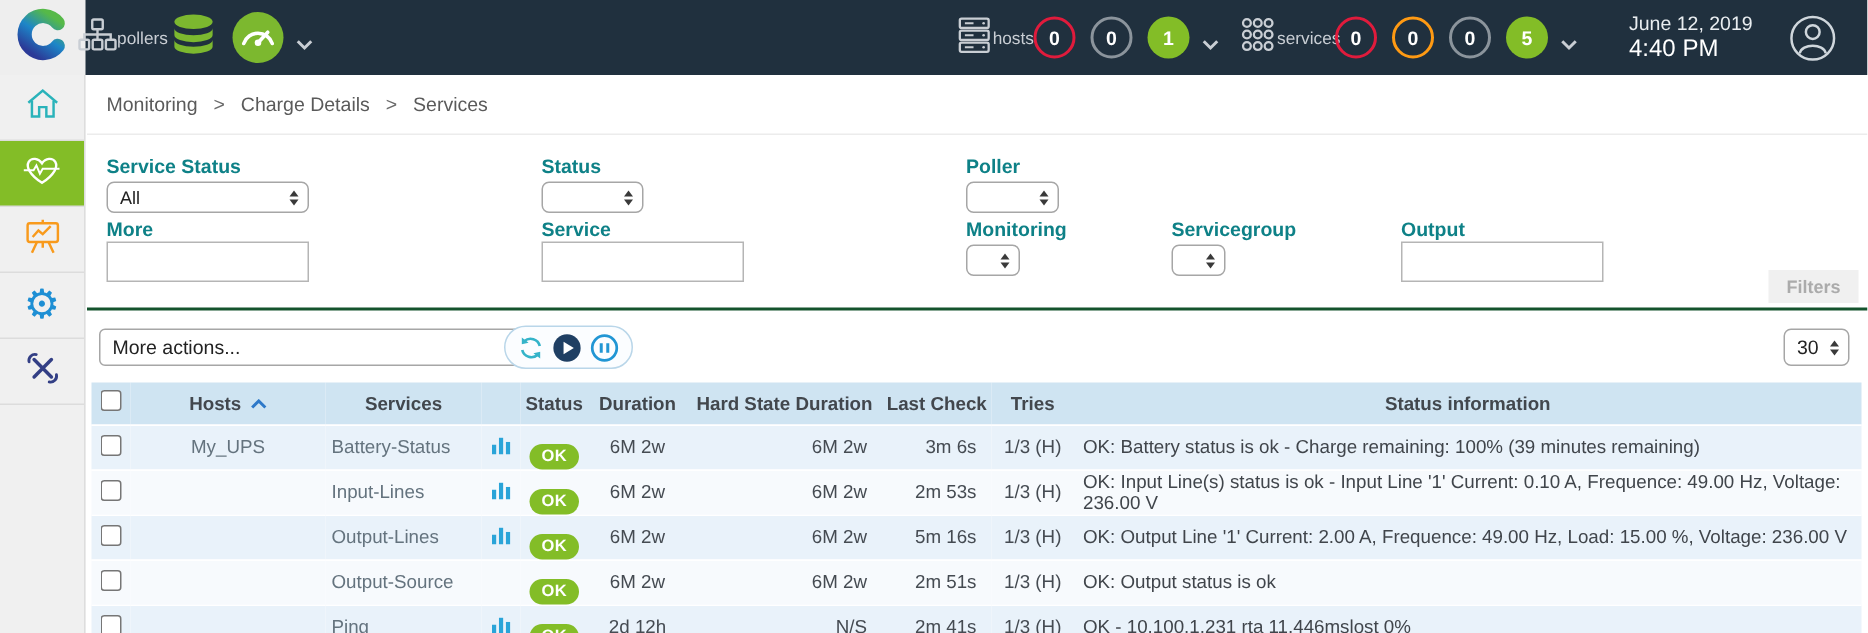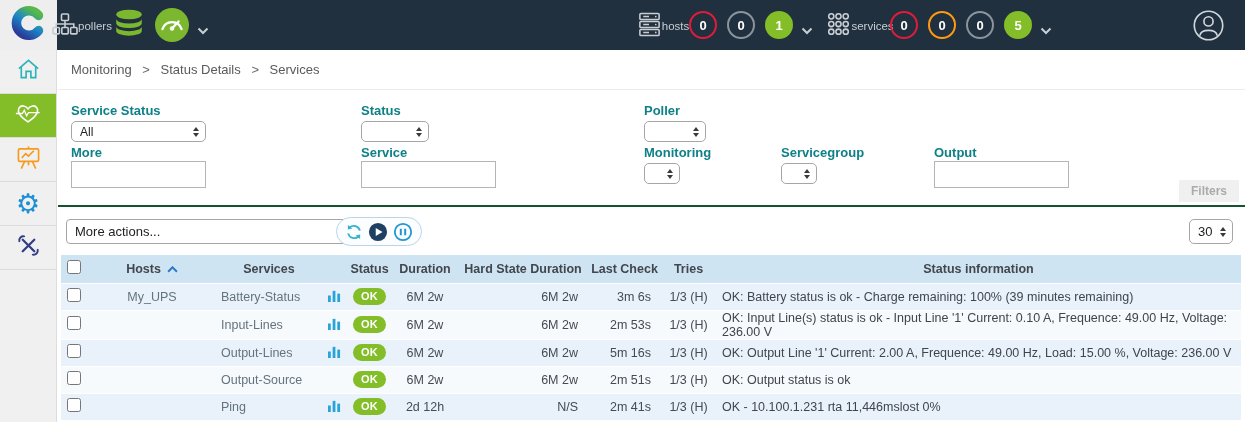--- a/index.html
+++ b/index.html
@@ -59,21 +59,21 @@
   thead th { background:#cfe4f2; height:28px; font-weight:bold; color:#42474d; font-size:12.5px; }
   tbody tr { height:27px;padding-left:28px; }
   tr.odd  { background:#e9f2fa; }
   tr.even { background:#f7fafd; }
   tbody td { border-top:1px solid #fff; }
   .al-c { text-align:center; }
   .al-l { text-align:left; padding-left:4px; }
   .al-r { text-align:right; padding-right:10px; }
   .hostname, .servicename { color:#64737e; cursor:pointer; }
   .info-cell { padding-left:6px; color:#40454b; }
-  .ok-pill { display:inline-block; background:#83bd27; color:#fff; font-weight:bold; font-size:11px; border-radius:9px; padding:2px 8px 3px; letter-spacing:.3px; }
+  .ok-pill { display:inline-block; background:#83bd27; color:#fff; font-weight:bold; font-size:11px; border-radius:9px; padding:2px 8px 3px; letter-spacing:.3px;margin-top:12px; }
   .sort-wrap { display:inline-flex; align-items:center; gap:6px; }
   input[type="checkbox"] { width:14px; height:14px; cursor:pointer; }
 </style>
 </head>
 <body>
 
 <div class="topbar">
   <div class="logo-box">
     <span>
       <svg width="38" height="38" viewBox="0 0 40 40">
@@ -169,20 +169,24 @@
   <span class="badge ring-red" style="left:890px;">0</span>
   <span class="badge ring-orange" style="left:928px;">0</span>
   <span class="badge ring-gray" style="left:966px;">0</span>
   <span class="badge fill-green" style="left:1004px;">5</span>
   <span class="tb-chev" style="left:1040px;">
     <svg width="12" height="8" viewBox="0 0 12 8" fill="none" stroke="#c9ced4" stroke-width="2">
         <path d="M1.5 1.5 L6 6 L10.5 1.5"></path>
       </svg>
   </span>
 
+  <div class="datetime">
+    <div class="d1">June 12, 2019</div>
+    <div class="d2">4:40 PM</div>
+  </div>
 
   <span class="tb-user">
     <svg width="33" height="33" viewBox="0 0 36 36" fill="none" stroke="#cfd6dc" stroke-width="1.8">
       <circle cx="18" cy="18" r="15.5"></circle>
       <circle cx="18" cy="13.5" r="5"></circle>
       <path d="M8.5 29 c1.5 -7.5 17.5 -7.5 19 0"></path>
     </svg>
   </span>
 </div>
 
@@ -226,21 +230,21 @@
       </svg>
     </span>
   </div>
 </div>
 
 <div class="main">
 
   <div class="breadcrumb">
     <span>Monitoring</span>
     <span class="sep">&gt;</span>
-    <span>Status Details</span>
+    <span>Charge Details</span>
     <span class="sep">&gt;</span>
     <span>Services</span>
   </div>
 
   <div class="filter-panel">
     <span class="flabel" style="left:13px; top:13px;">Service Status</span>
     <div class="mselect" style="left:13px; top:31px; width:135px; height:21px;">
       <span>All</span>
       <span class="stepper">
           <i class="up"></i>

